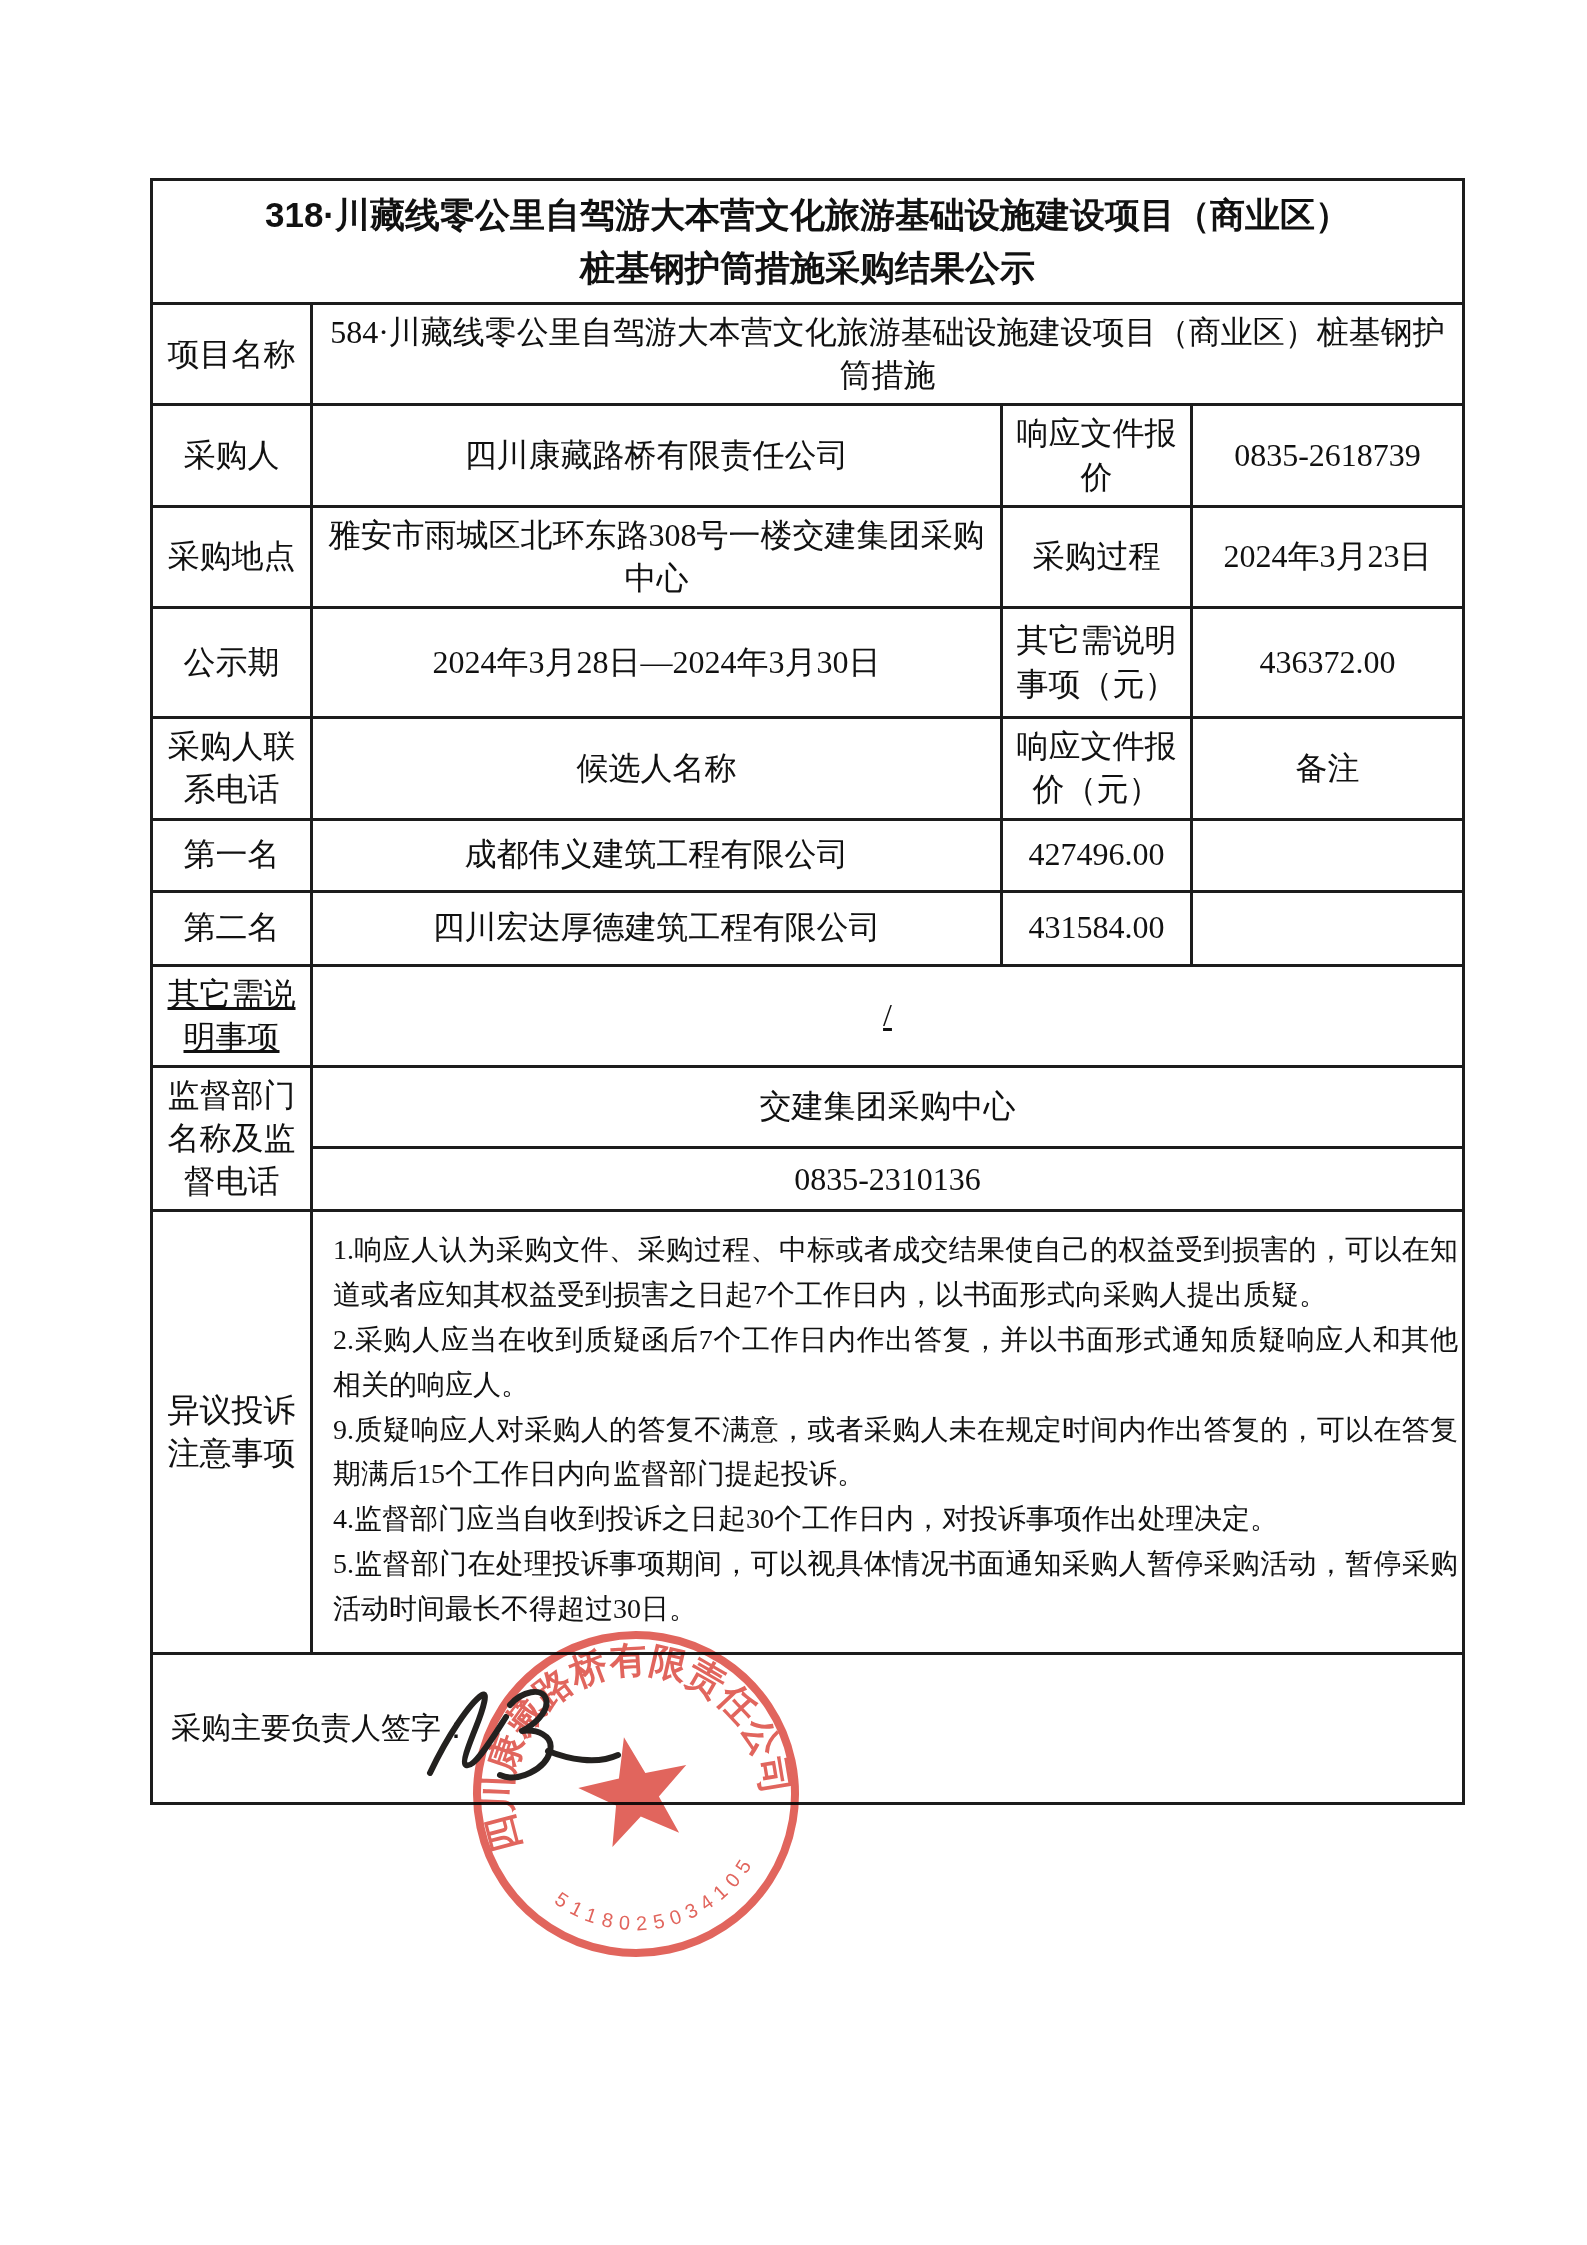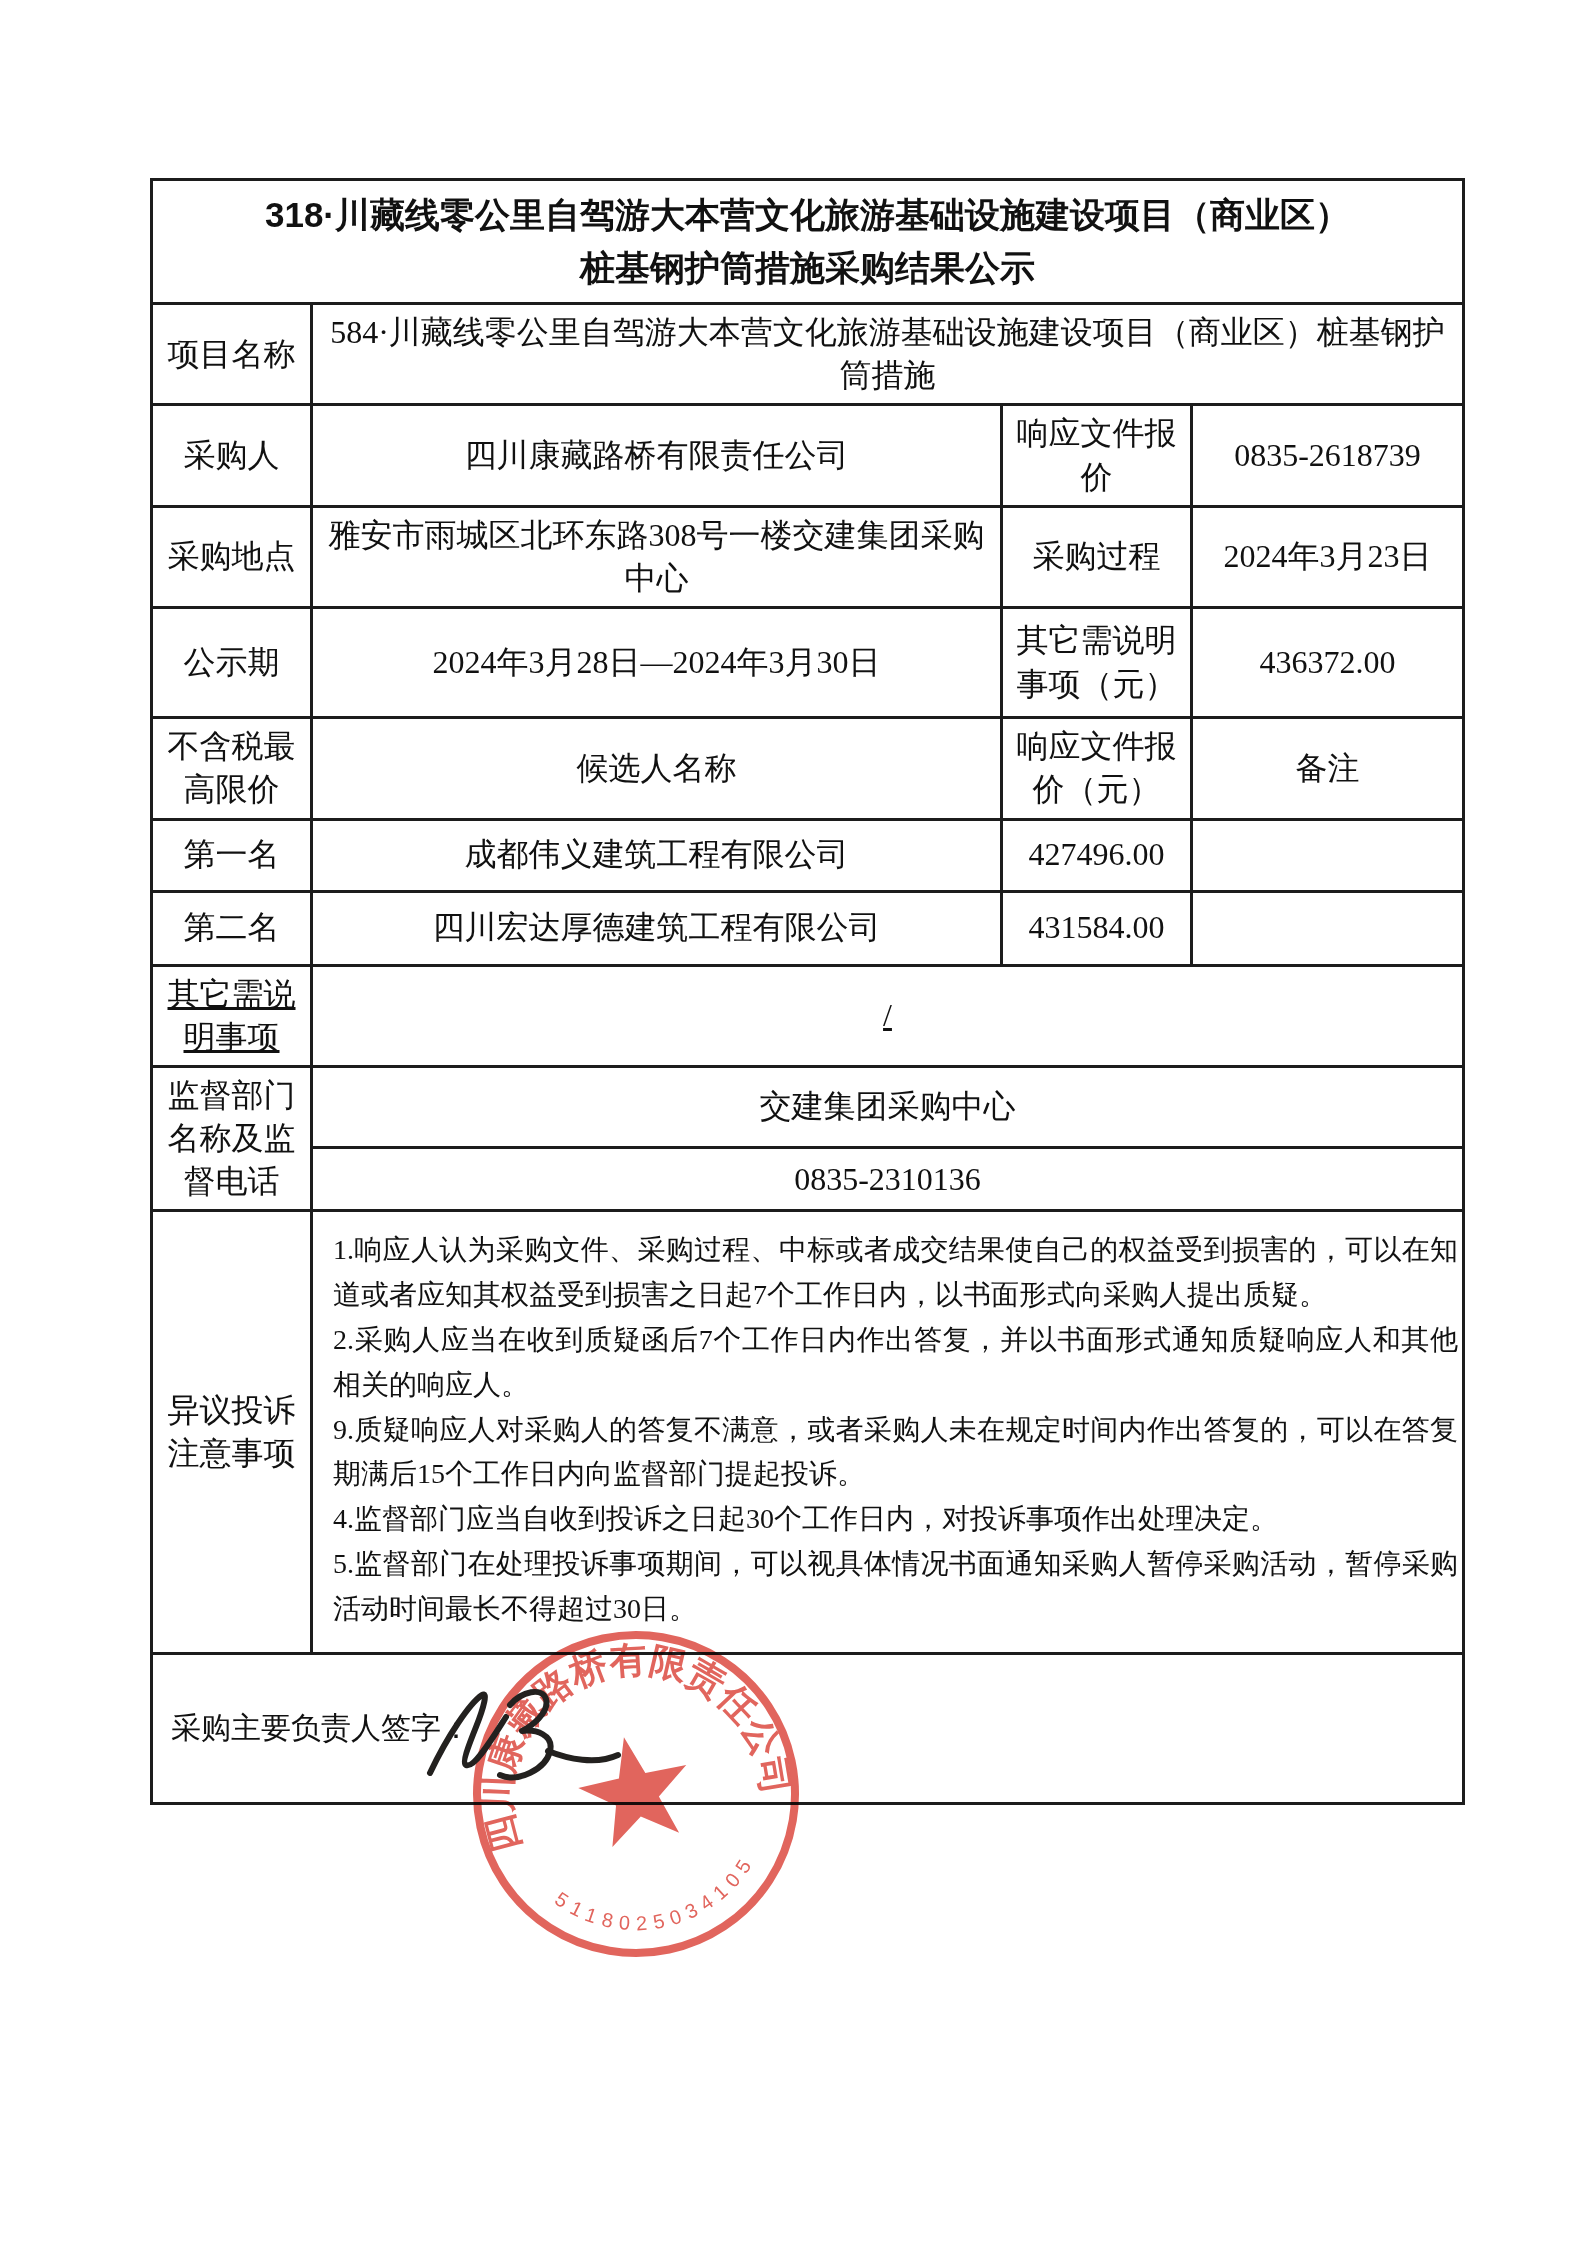--- a/index.html
+++ b/index.html
@@ -98,21 +98,21 @@
   </tr>
 
   <tr class="r-publicity">
     <td>公示期</td>
     <td>2024年3月28日—2024年3月30日</td>
     <td>其它需说明事项（元）</td>
     <td>436372.00</td>
   </tr>
 
   <tr class="r-candhead">
-    <td>不含税最高限价</td>
+    <td>采购人联系电话</td>
     <td>候选人名称</td>
     <td>响应文件报价（元）</td>
     <td>备注</td>
   </tr>
 
   <tr class="r-first">
     <td>第一名</td>
     <td>成都伟义建筑工程有限公司</td>
     <td>427496.00</td>
     <td></td>

